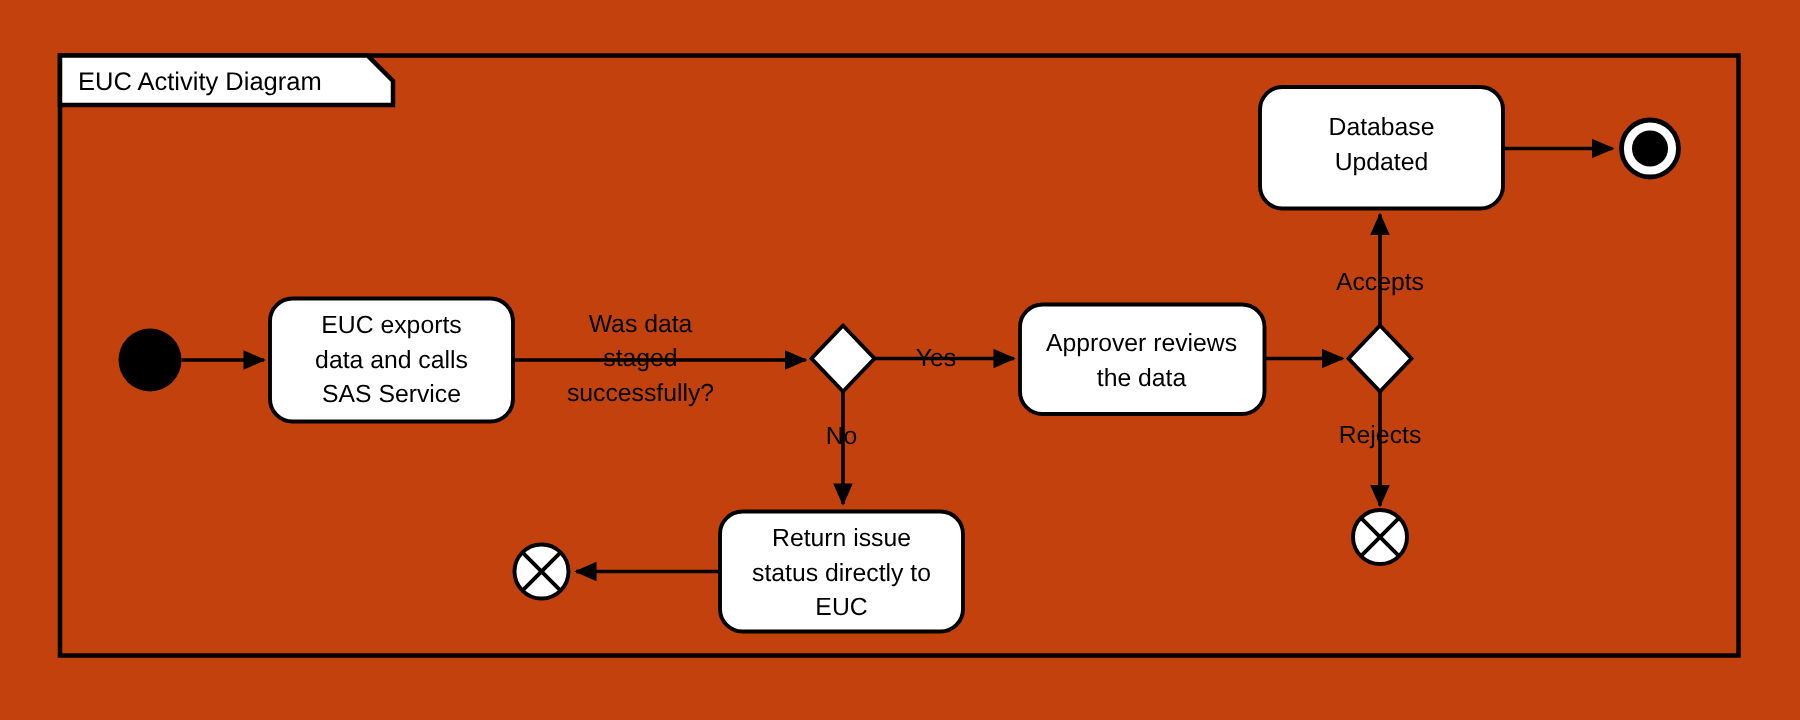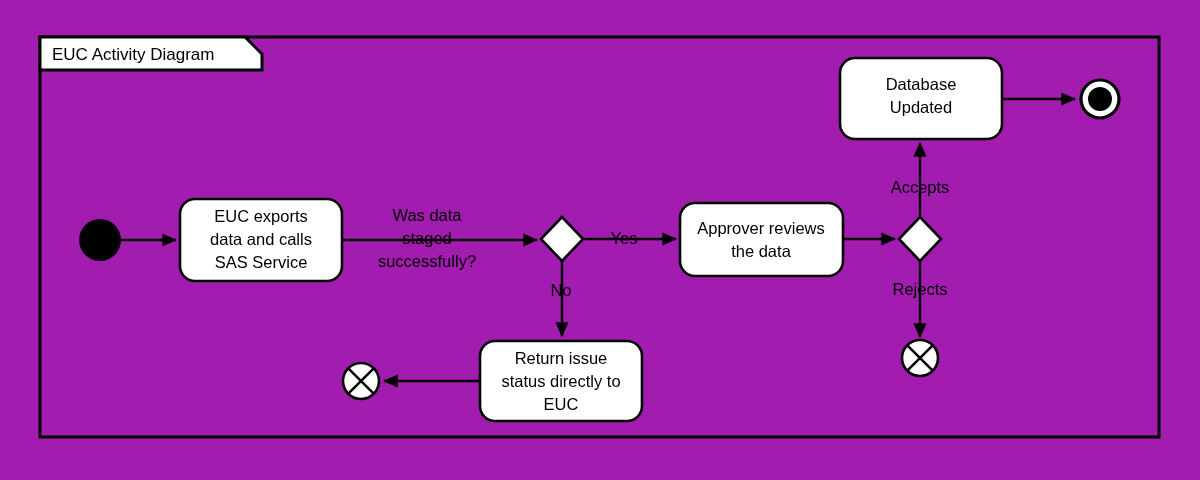--- a/index.html
+++ b/index.html
@@ -10,21 +10,21 @@
   body {
     width: 1200px;
     height: 480px;
     font-family: "Liberation Sans", sans-serif;
     overflow: hidden;
   }
   #canvas {
     position: relative;
     width: 1200px;
     height: 480px;
-    background: #a21caf;
+    background: #c2410c;
   }
   #diagram-svg {
     position: absolute;
     left: 0;
     top: 0;
     width: 1200px;
     height: 480px;
   }
   .frame-rect {
     fill: none;

